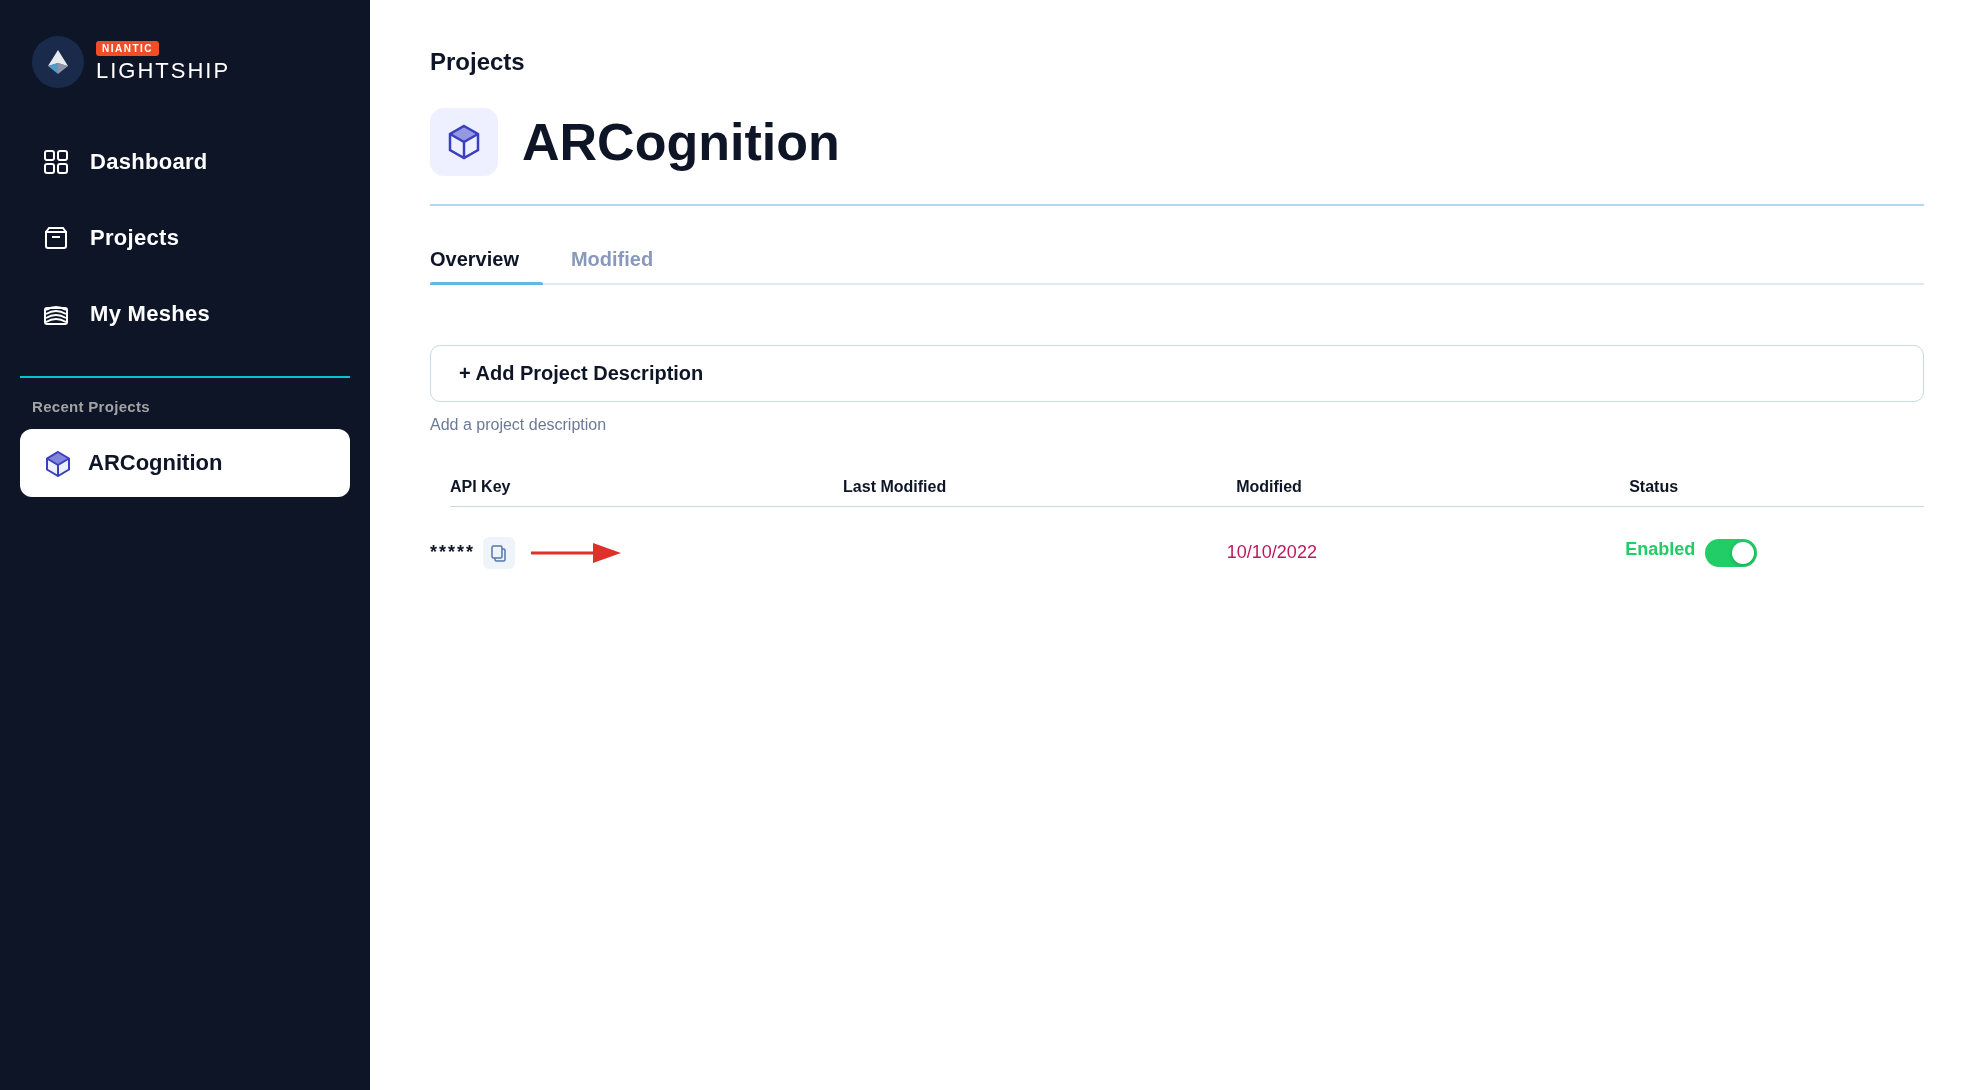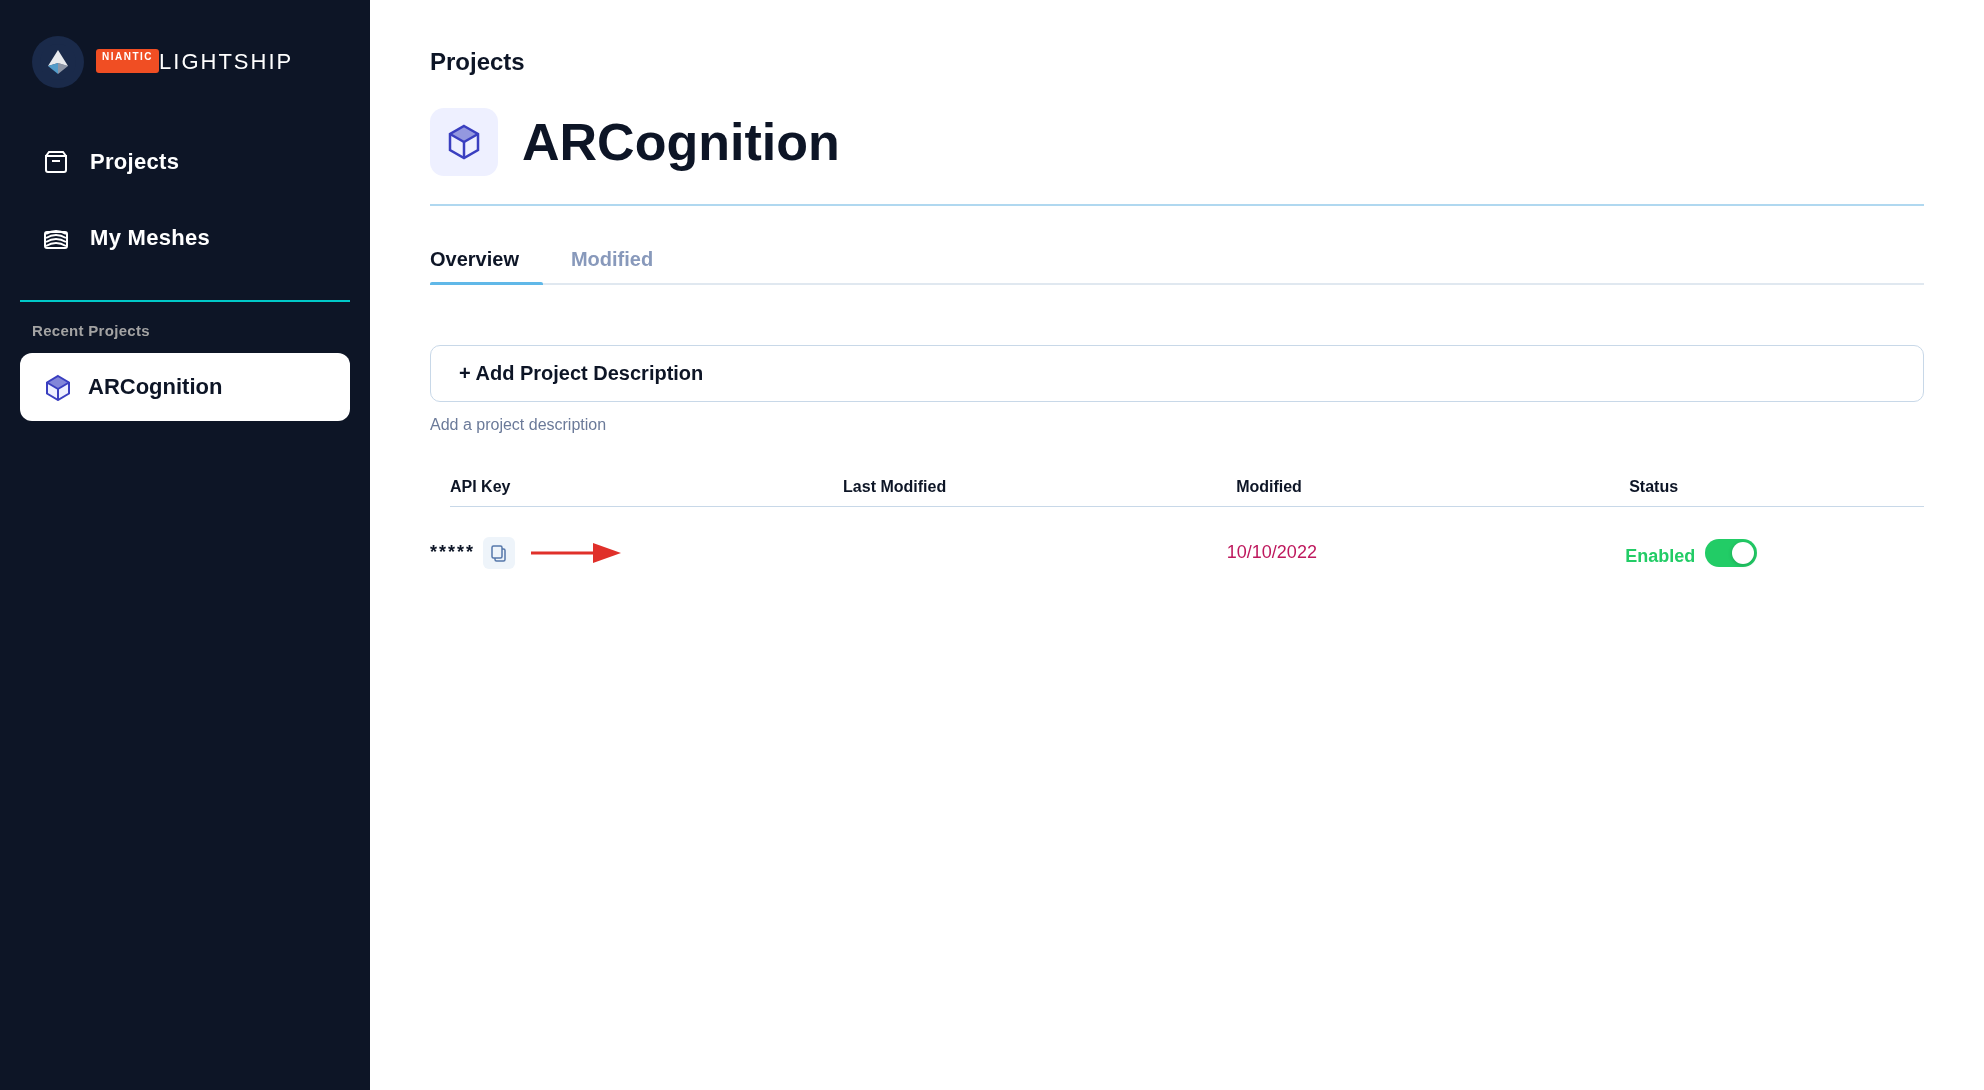--- a/index.html
+++ b/index.html
@@ -40,20 +40,21 @@
       position: relative;
     }
 
     .logo-icon svg {
       width: 36px;
       height: 36px;
     }
 
     .logo-text {
       display: flex;
+      flex-direction: column;
       text-align: center;
     }
 
     .logo-niantic {
       background: #f04e23;
       color: #fff;
       font-size: 10px;
       font-weight: 700;
       letter-spacing: 1.5px;
       padding: 2px 6px;
@@ -298,21 +299,21 @@
       margin-left: 8px;
     }
 
     .arrow-svg {
       width: 90px;
       height: 28px;
     }
 
     .col-modified-val { flex: 2; font-size: 18px; color: #6b7a99; }
     .col-created-val { flex: 2; font-size: 18px; color: #be185d; font-weight: 500; }
-    .col-status-val { flex: 1.5; display: flex; align-items: flex-end; gap: 10px; }
+    .col-status-val { flex: 1.5; display: flex; align-items: flex-start; gap: 10px; }
 
     .status-text {
       font-size: 18px;
       font-weight: 600;
       color: #22cc66;
     }
 
     
     .toggle {
       width: 52px;
@@ -347,20 +348,31 @@
         <path d="M18 19 L28 22 L18 30 Z" fill="#fff" opacity="0.5"></path>
       </svg>
     </div>
     <div class="logo-text">
       <span class="logo-niantic">NIANTIC</span>
       <span class="logo-lightship">LIGHTSHIP</span>
     </div>
   </div>
 
   <nav class="sidebar-nav">
+    <div class="nav-item">
+      <span class="nav-icon">
+        <svg width="28" height="28" viewBox="0 0 28 28" fill="none">
+          <rect x="3" y="3" width="9" height="9" rx="2" stroke="white" stroke-width="2" fill="none"></rect>
+          <rect x="16" y="3" width="9" height="9" rx="2" stroke="white" stroke-width="2" fill="none"></rect>
+          <rect x="3" y="16" width="9" height="9" rx="2" stroke="white" stroke-width="2" fill="none"></rect>
+          <rect x="16" y="16" width="9" height="9" rx="2" stroke="white" stroke-width="2" fill="none"></rect>
+        </svg>
+      </span>
+      <span>Dashboard</span>
+    </div>
     <div class="nav-item">
       <span class="nav-icon">
         <svg width="28" height="28" viewBox="0 0 28 28" fill="none">
           <path d="M4 8h20v14a2 2 0 01-2 2H6a2 2 0 01-2-2V8z" stroke="white" stroke-width="2" fill="none"></path>
           <path d="M4 8l3-4h14l3 4" stroke="white" stroke-width="2" fill="none"></path>
           <line x1="10" y1="13" x2="18" y2="13" stroke="white" stroke-width="2"></line>
         </svg>
       </span>
       <span>Projects</span>
     </div>

